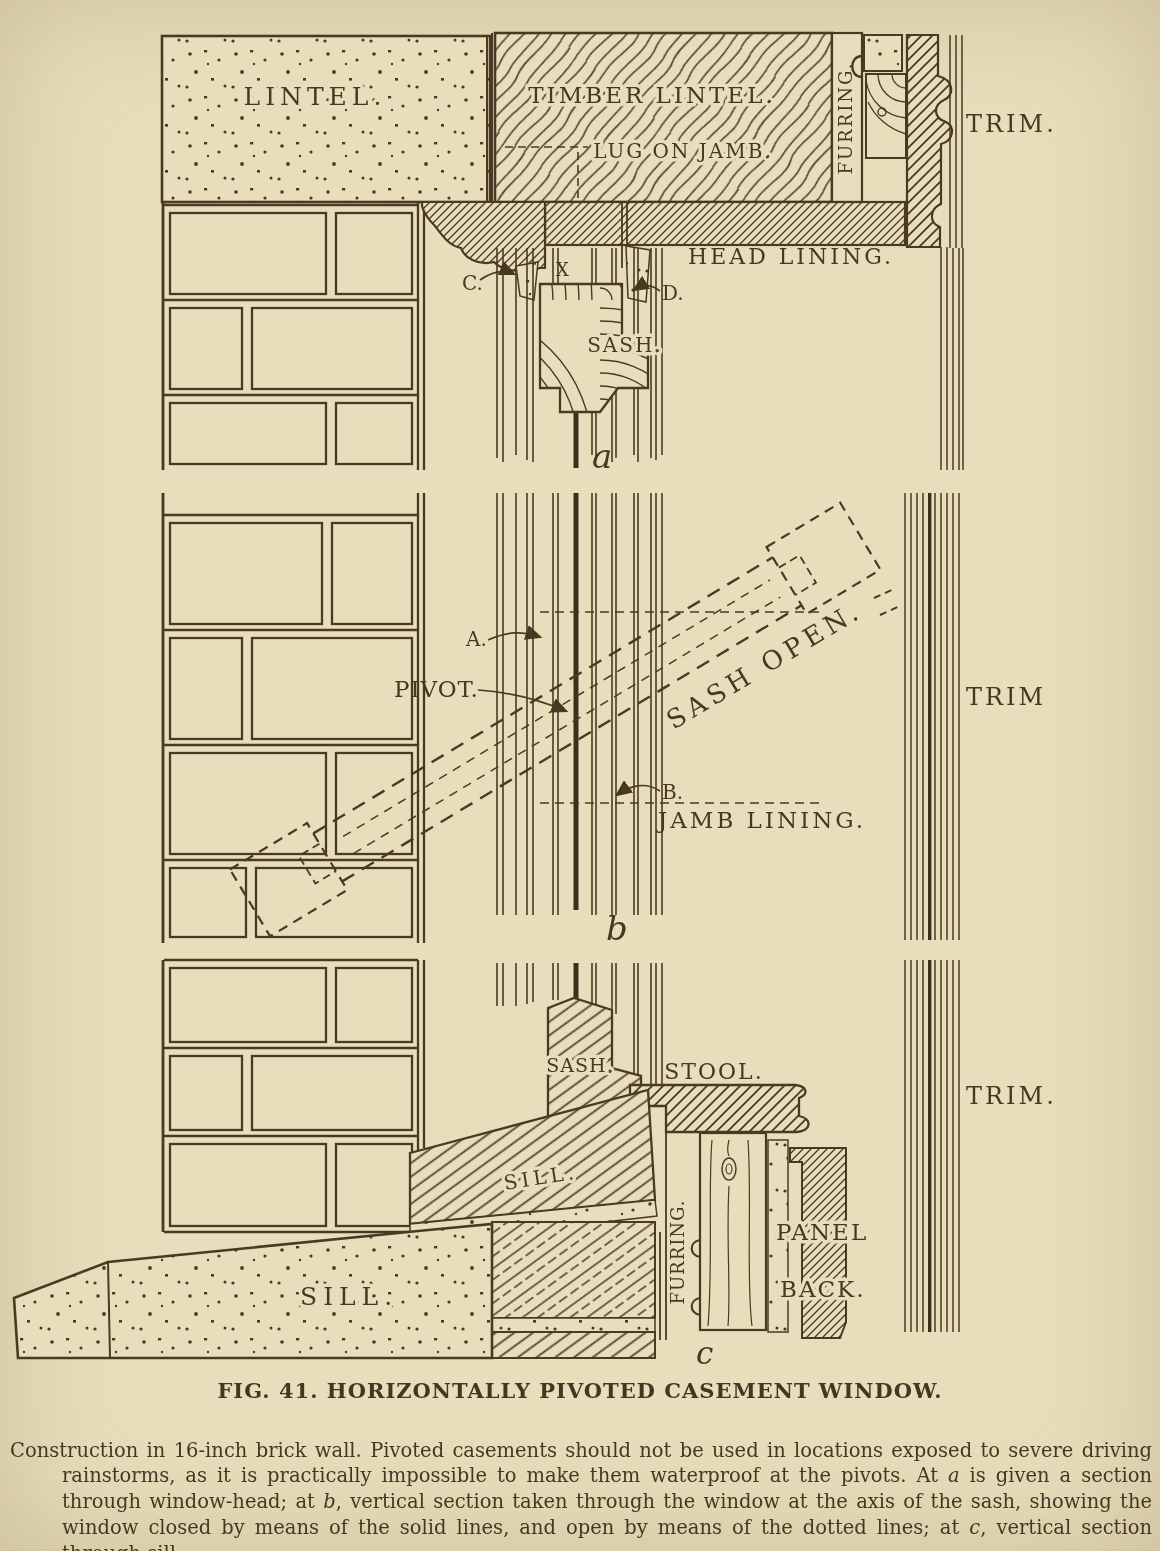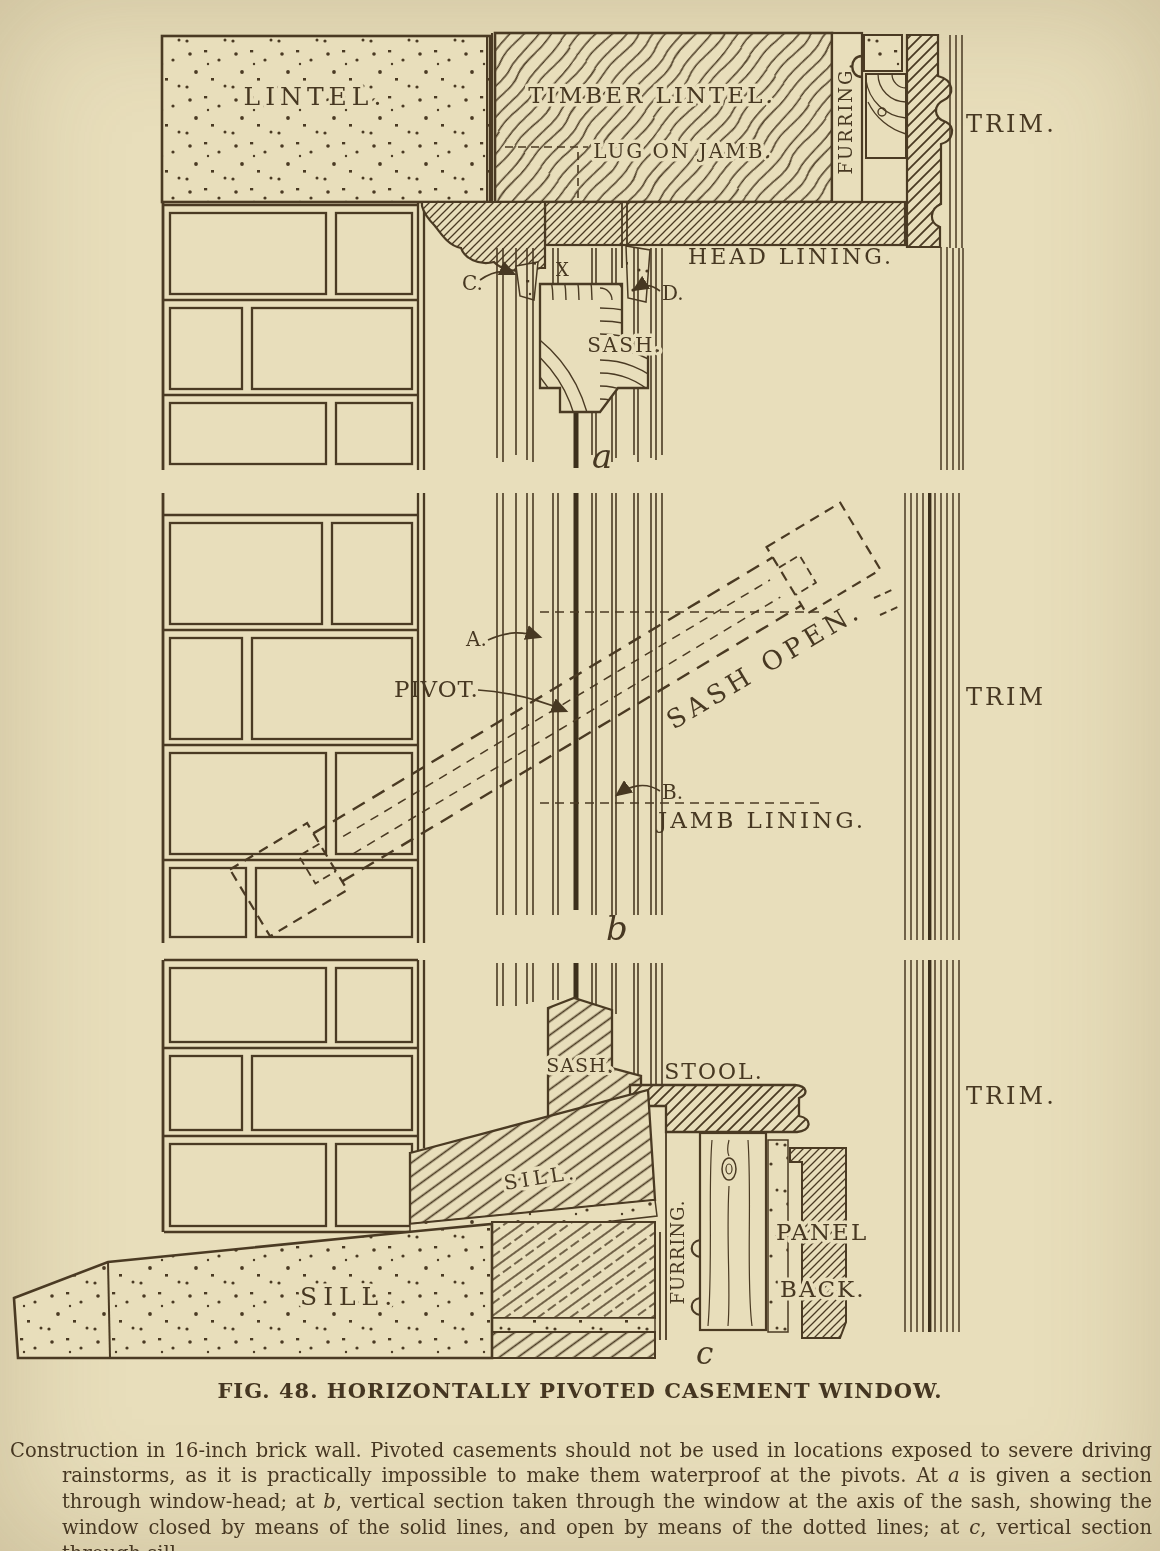--- a/index.html
+++ b/index.html
@@ -258,17 +258,17 @@
 
     <rect x="768" y="1140" width="20" height="192" fill="url(#stip)" stroke="#4a3a23" stroke-width="1.5"></rect>
     <path d="M790,1148 L846,1148 L846,1322 L840,1338 L802,1338 L802,1162 L790,1162 Z" fill="url(#hatch)" stroke="#4a3a23" stroke-width="2"></path>
     <text x="776" y="1240" font-size="23" letter-spacing="2" class="halo">PANEL</text>
     <text x="780" y="1297" font-size="23" letter-spacing="2" class="halo">BACK.</text>
 
     <text x="696" y="1364" font-size="31" font-style="italic">c</text>
   </g>
 </svg>
 
-<div class="caption">FIG. 48.  HORIZONTALLY PIVOTED CASEMENT WINDOW.</div>
+<div class="caption">FIG. 41.  HORIZONTALLY PIVOTED CASEMENT WINDOW.</div>
 
 <p class="descr"><span>Construction in 16-inch brick wall.  Pivoted casements should not be used in locations exposed to severe driving rainstorms, as it is practically impossible to make them waterproof at the pivots.  At </span><i>a</i><span> is given a section through window-head; at </span><i>b</i><span>, vertical section taken through the window at the axis of the sash, showing the window closed by means of the solid lines, and open by means of the dotted lines; at </span><i>c</i><span>, vertical section through sill.</span></p>
 
 </div>
 
 </body></html>

